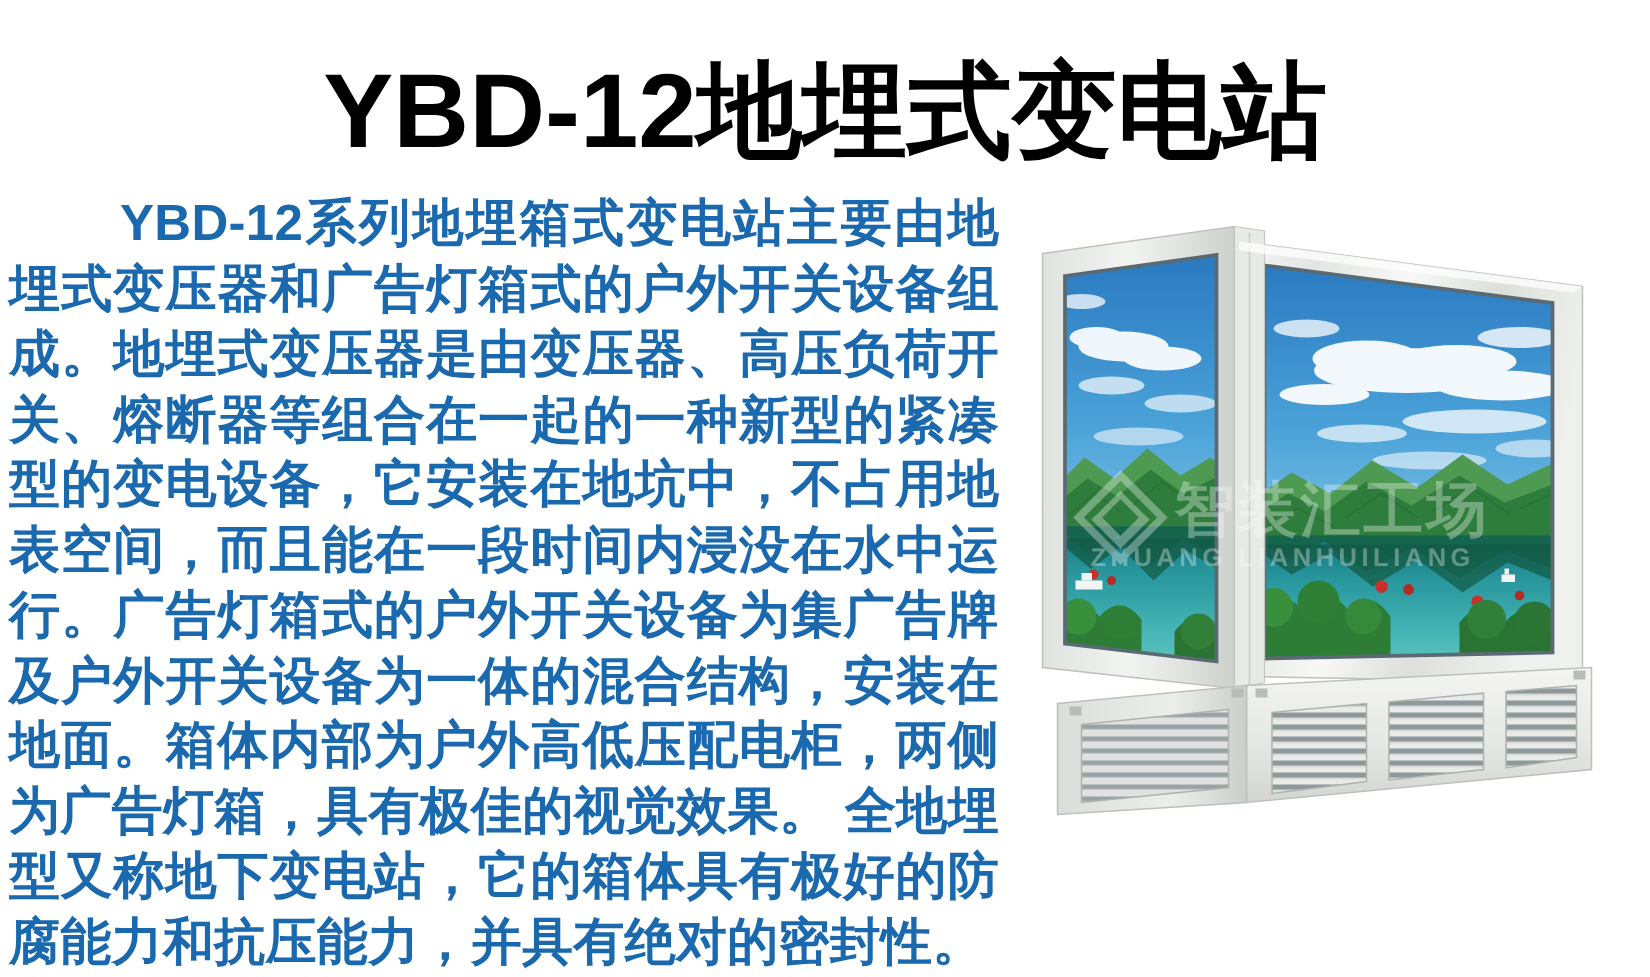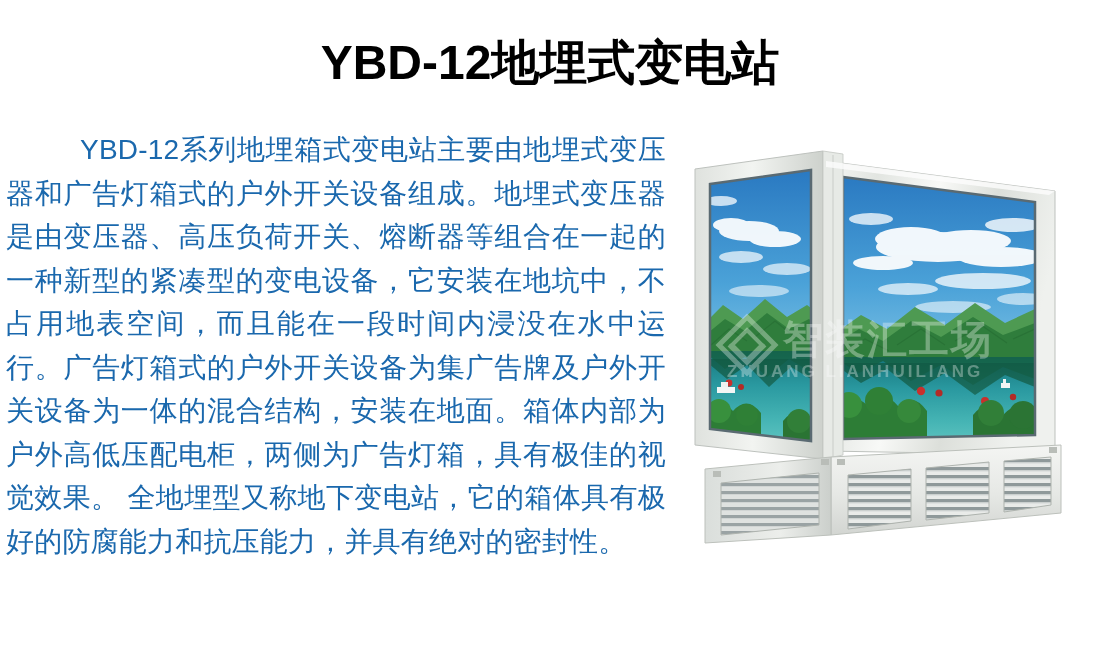--- a/index.html
+++ b/index.html
@@ -11,37 +11,37 @@
     overflow:hidden;
     position:relative;
   }
   #page{position:relative;width:1100px;height:651px;overflow:hidden;background:#fff;}
 
   
   .title{
     position:absolute;
     left:0;top:38px;width:1100px;
     text-align:center;
-    font-size:48px;
+    font-size:70px;
     font-weight:bold;
     color:#000000;
     letter-spacing:0px;
     line-height:1.05;
     white-space:nowrap;
   }
 
   
   .body-copy{
     position:absolute;
     left:6px;top:128px;
     width:660px;
     color:#1a68ad;
-    font-size:28px;
+    font-size:34px;
     line-height:43.5px;
-    font-weight:400;
+    font-weight:700;
     text-align:justify;
     text-justify:inter-ideograph;
     letter-spacing:0.2px;
   }
   .body-copy .indent{display:inline-block;width:74px;}
 
   
   .photo{
     position:absolute;
     left:683px;top:139px;

